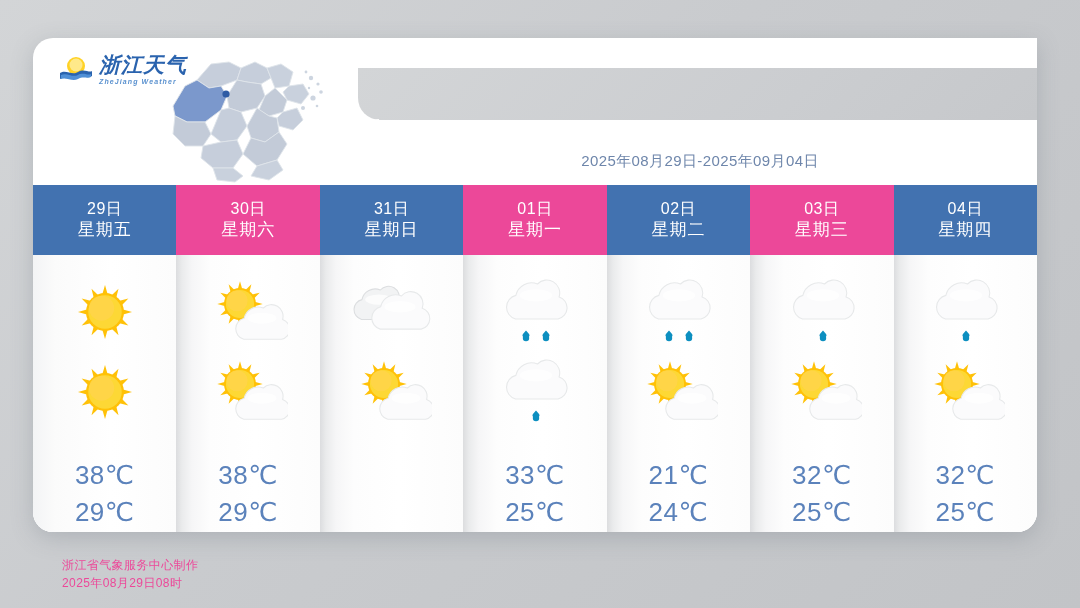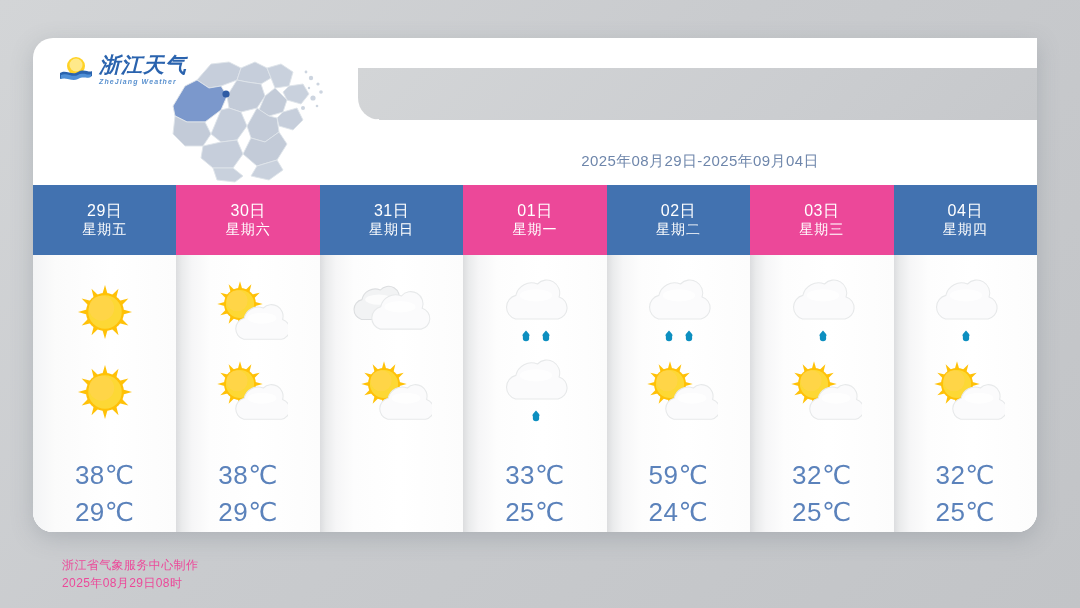--- a/index.html
+++ b/index.html
@@ -147,21 +147,21 @@
     display: flex;
     flex-direction: column;
     align-items: center;
     justify-content: center;
     color: #ffffff;
     line-height: 1.28;
   }
   .day-cell.dark  { background: #4272b0; }
   .day-cell.light { background: #ec4899; }
   .day-date { font-size: 16px; letter-spacing: 0.5px; }
-  .day-week { font-size: 14px; letter-spacing: 1px; }
+  .day-week { font-size: 17px; letter-spacing: 1px; }
 
   
   #day-body {
     display: flex;
     height: 291px;
     background: #ffffff;
   }
   .col {
     flex: 1 1 0;
     display: flex;
@@ -499,21 +499,21 @@
               <circle cx="32" cy="30" r="14.08" fill="#fdd835"></circle>
               <circle cx="29.12" cy="26.8" r="10.56" fill="#ffd54a" opacity="0.85"></circle>
             </g>
             <g>
               <path d="M35.76,65.28 a10.88,10.88 0 0 1 0.4,-21.08 a14.28,14.28 0 0 1 19.200000000000003,-10.2 a11.56,11.56 0 0 1 19.200000000000003,11.56 a10.2,10.2 0 0 1 -0.96,19.72 Z" fill="#fbfbfc" stroke="#e7e9ea" stroke-width="1.1" stroke-linejoin="round"></path>
               <ellipse cx="54" cy="44.2" rx="14.399999999999999" ry="5.44" fill="#ffffff" opacity="0.75"></ellipse>
             </g>
           </svg>
         </div>
         <div class="temps">
-          <div class="t-high">59℃</div>
+          <div class="t-high">21℃</div>
           <div class="t-low">24℃</div>
         </div>
       </div>
       <div class="col">
         <div class="icon-slot first">
           <svg width="80" height="76" viewBox="0 0 80 76">
             <g>
               <path d="M20.48,44.96 a12.16,12.16 0 0 1 0.4,-23.56 a15.959999999999999,15.959999999999999 0 0 1 21.6,-11.4 a12.920000000000002,12.920000000000002 0 0 1 21.6,12.920000000000002 a11.4,11.4 0 0 1 -1.08,22.04 Z" fill="#fbfbfc" stroke="#e7e9ea" stroke-width="1.1" stroke-linejoin="round"></path>
               <ellipse cx="41" cy="21.4" rx="16.2" ry="6.08" fill="#ffffff" opacity="0.75"></ellipse>
             </g>

